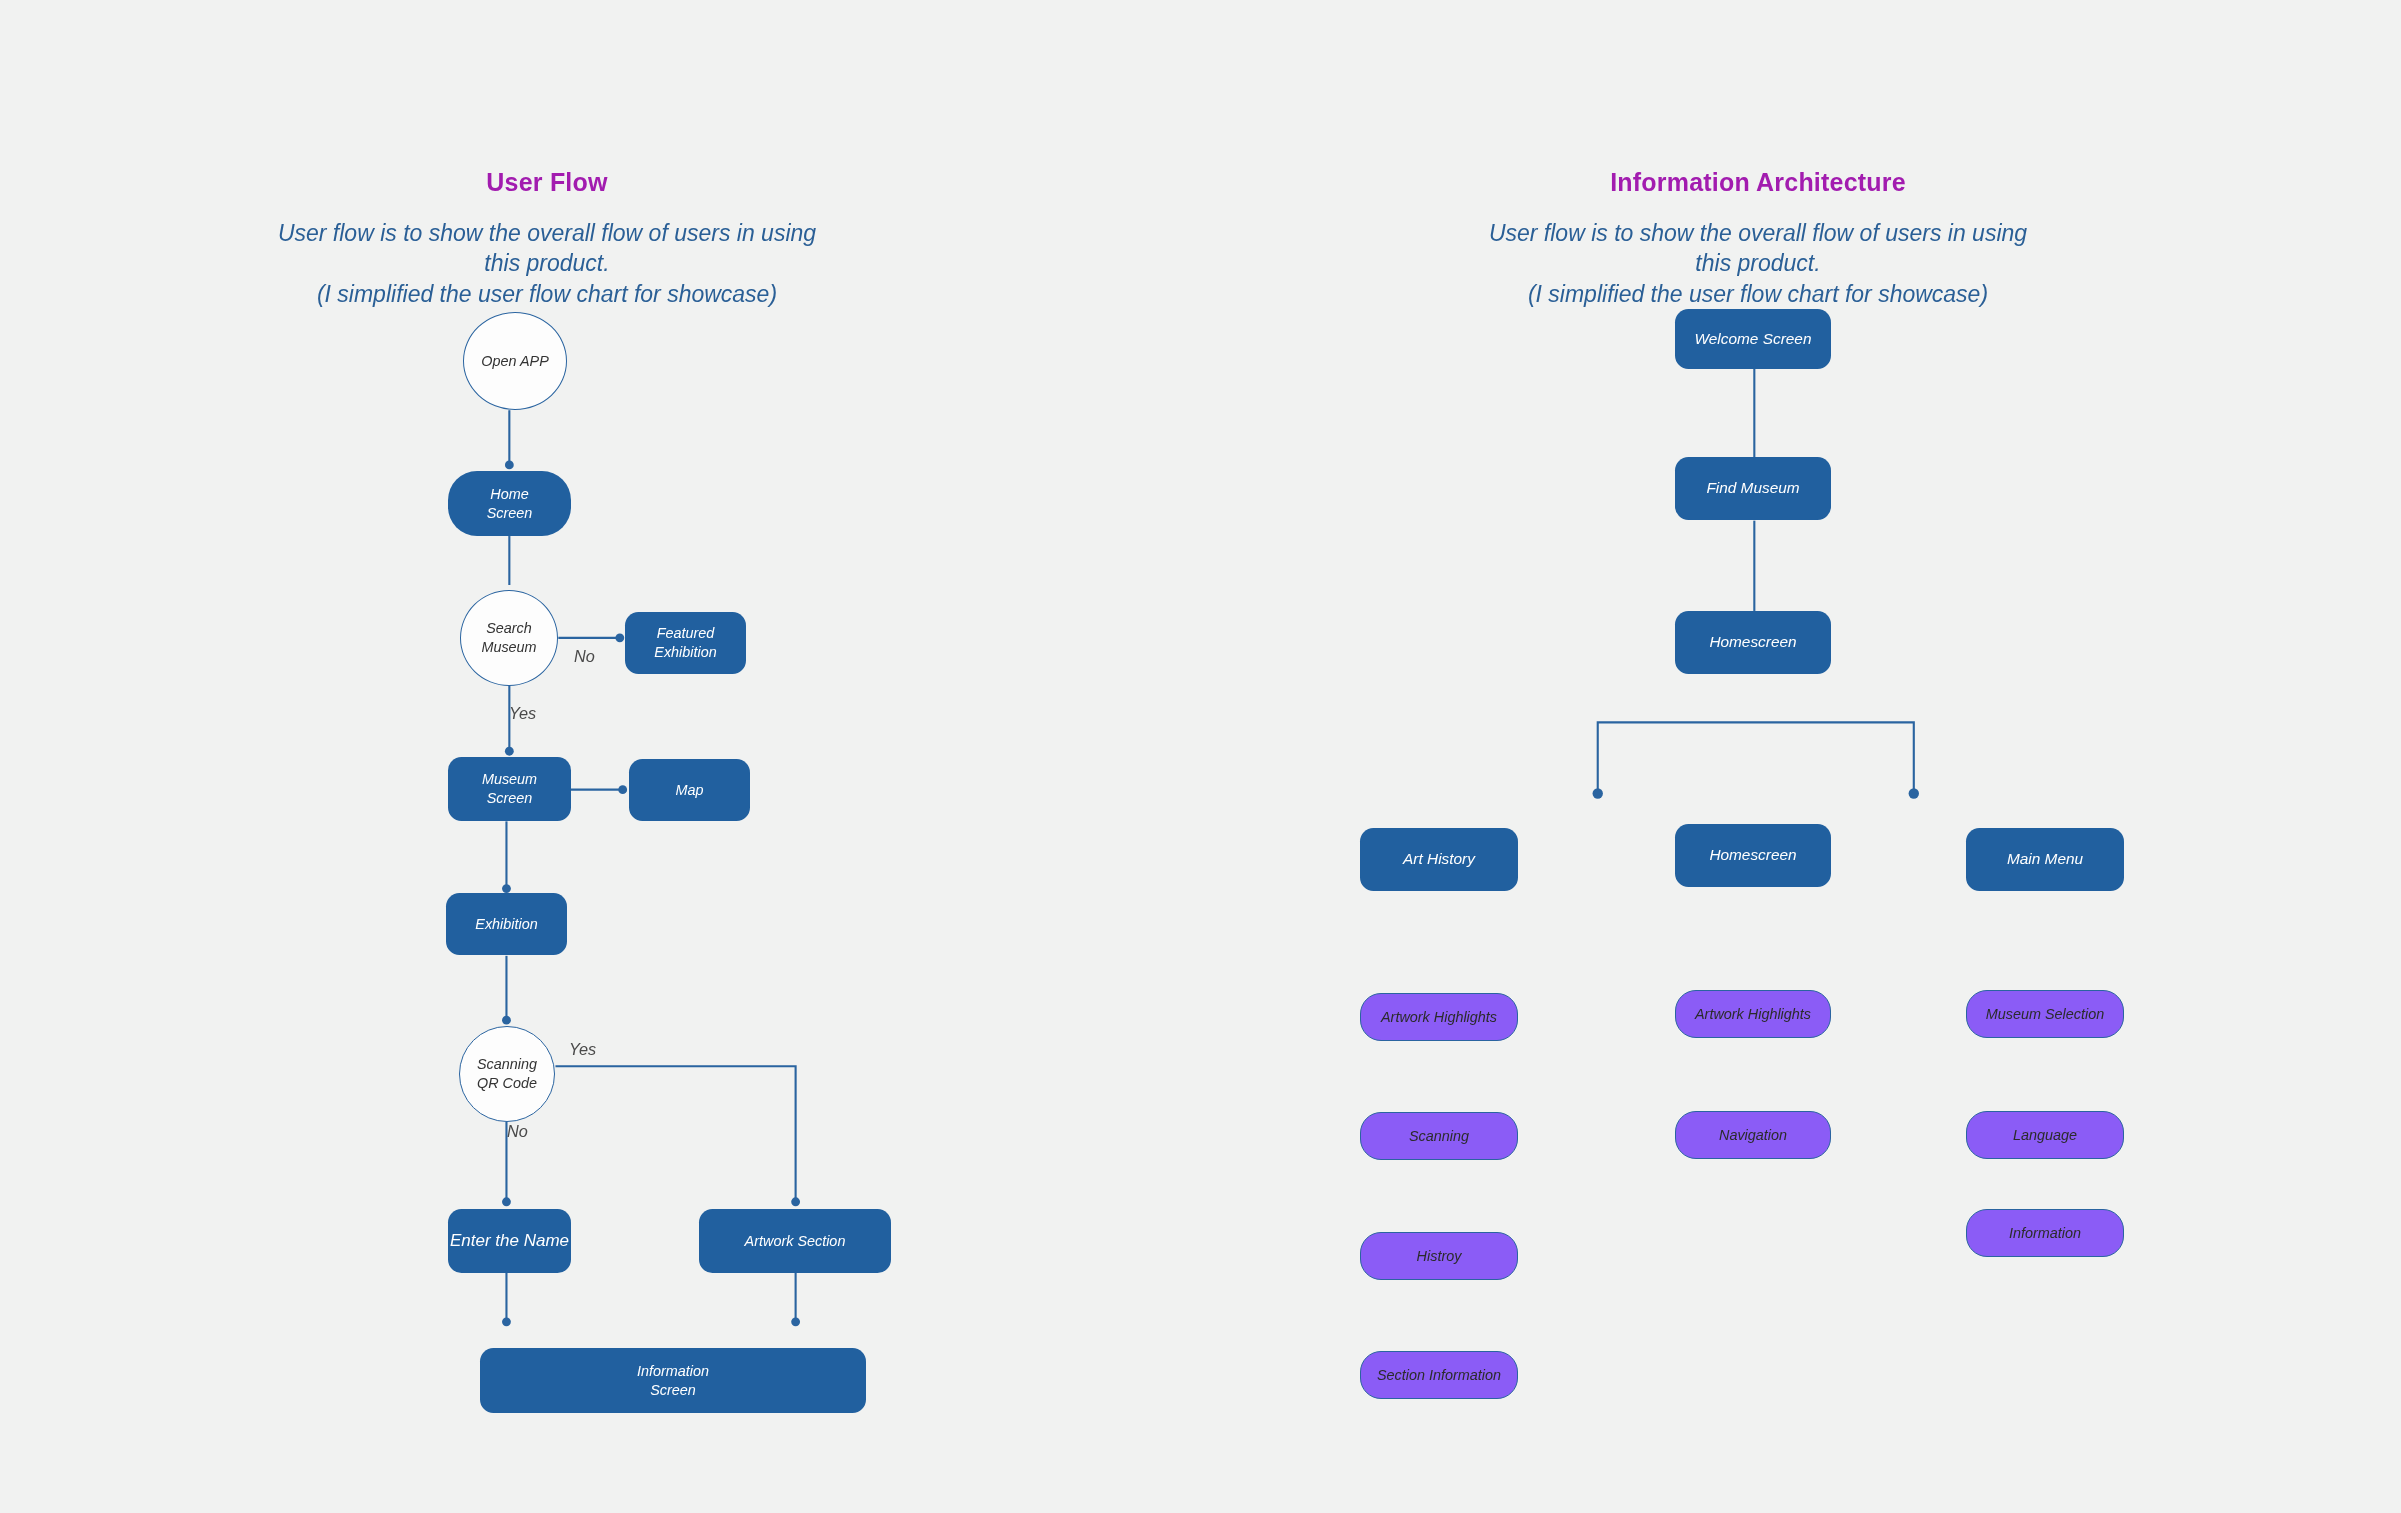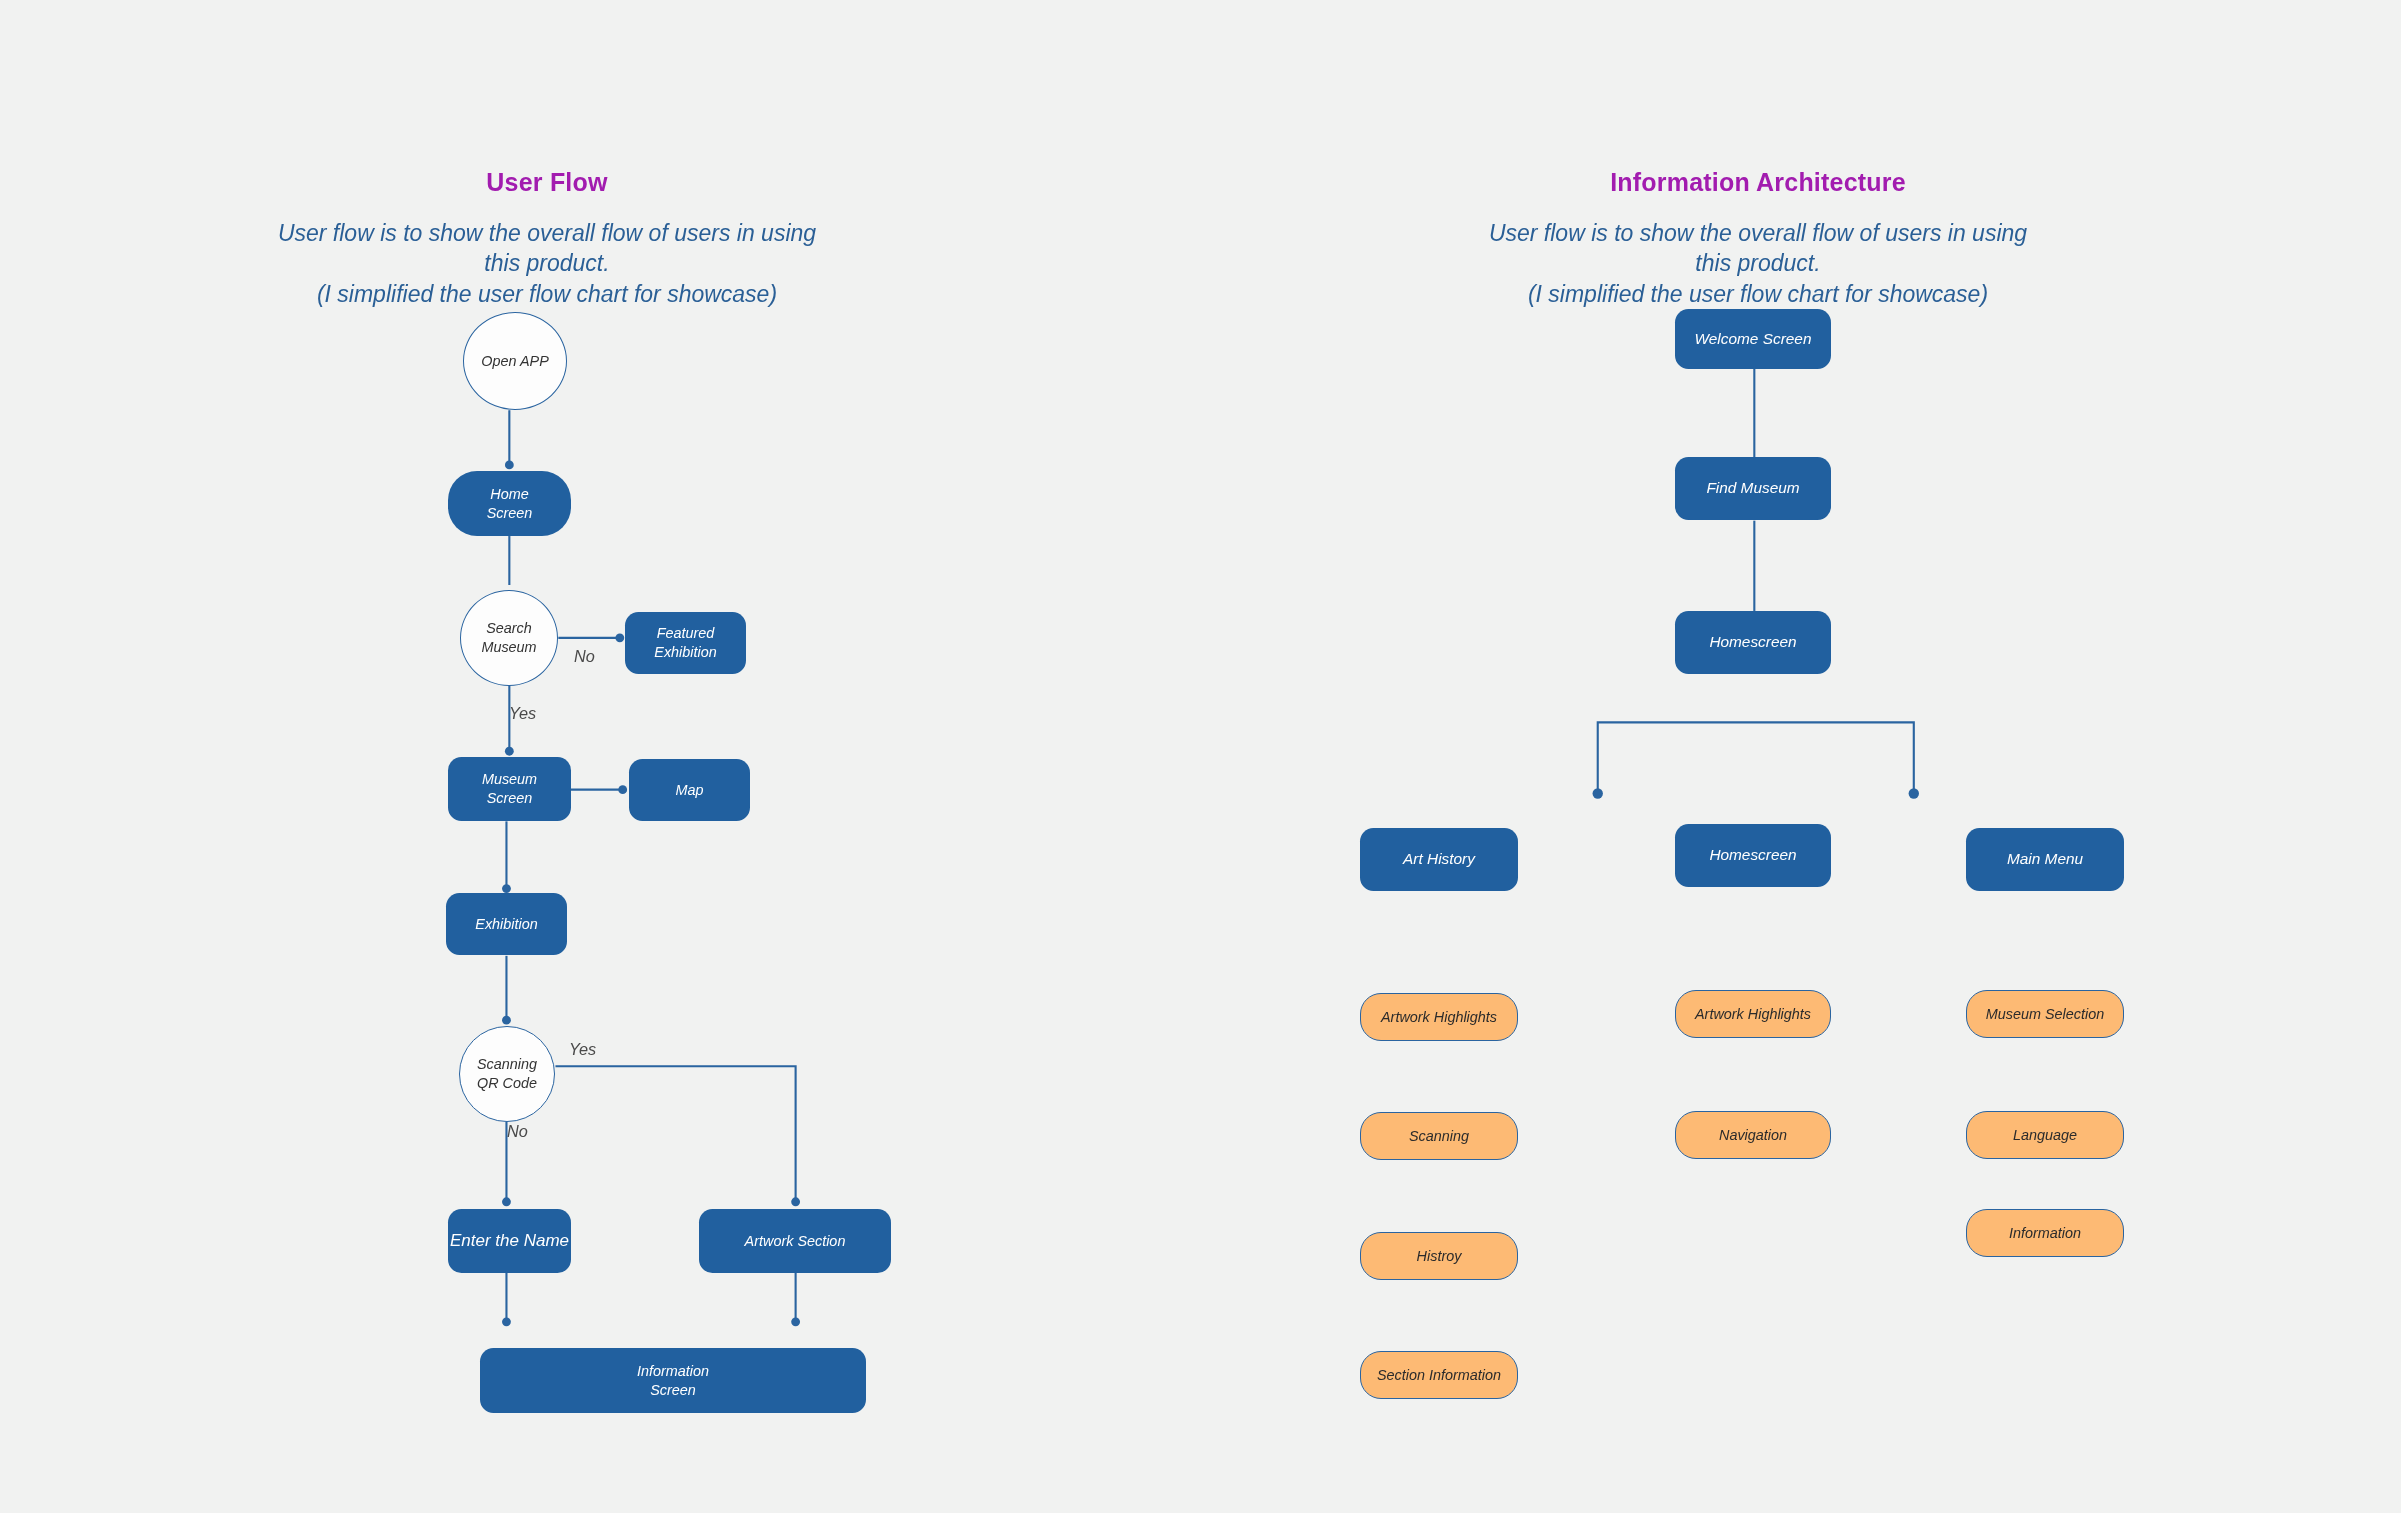--- a/index.html
+++ b/index.html
@@ -37,21 +37,21 @@
     white-space:pre-line;
   }
   .node.filled{
     background:#21609f;color:#ffffff;border-radius:13.4px;
   }
   .node.circle{
     background:#fdfdfd;color:#333333;
     border:1.9px solid #2a64a0;border-radius:50%;
   }
   .node.pill{
-    background:#fdba74;color:#2b2b2b;
+    background:#8b5cf6;color:#2b2b2b;
     border:1.9px solid #2a64a0;border-radius:21px;
   }
   .edge-label{
     position:absolute;font-size:16.3px;font-style:italic;color:#4a4a4a;
     font-family:"Liberation Sans", sans-serif;
   }
 </style>
 </head>
 <body>
 

